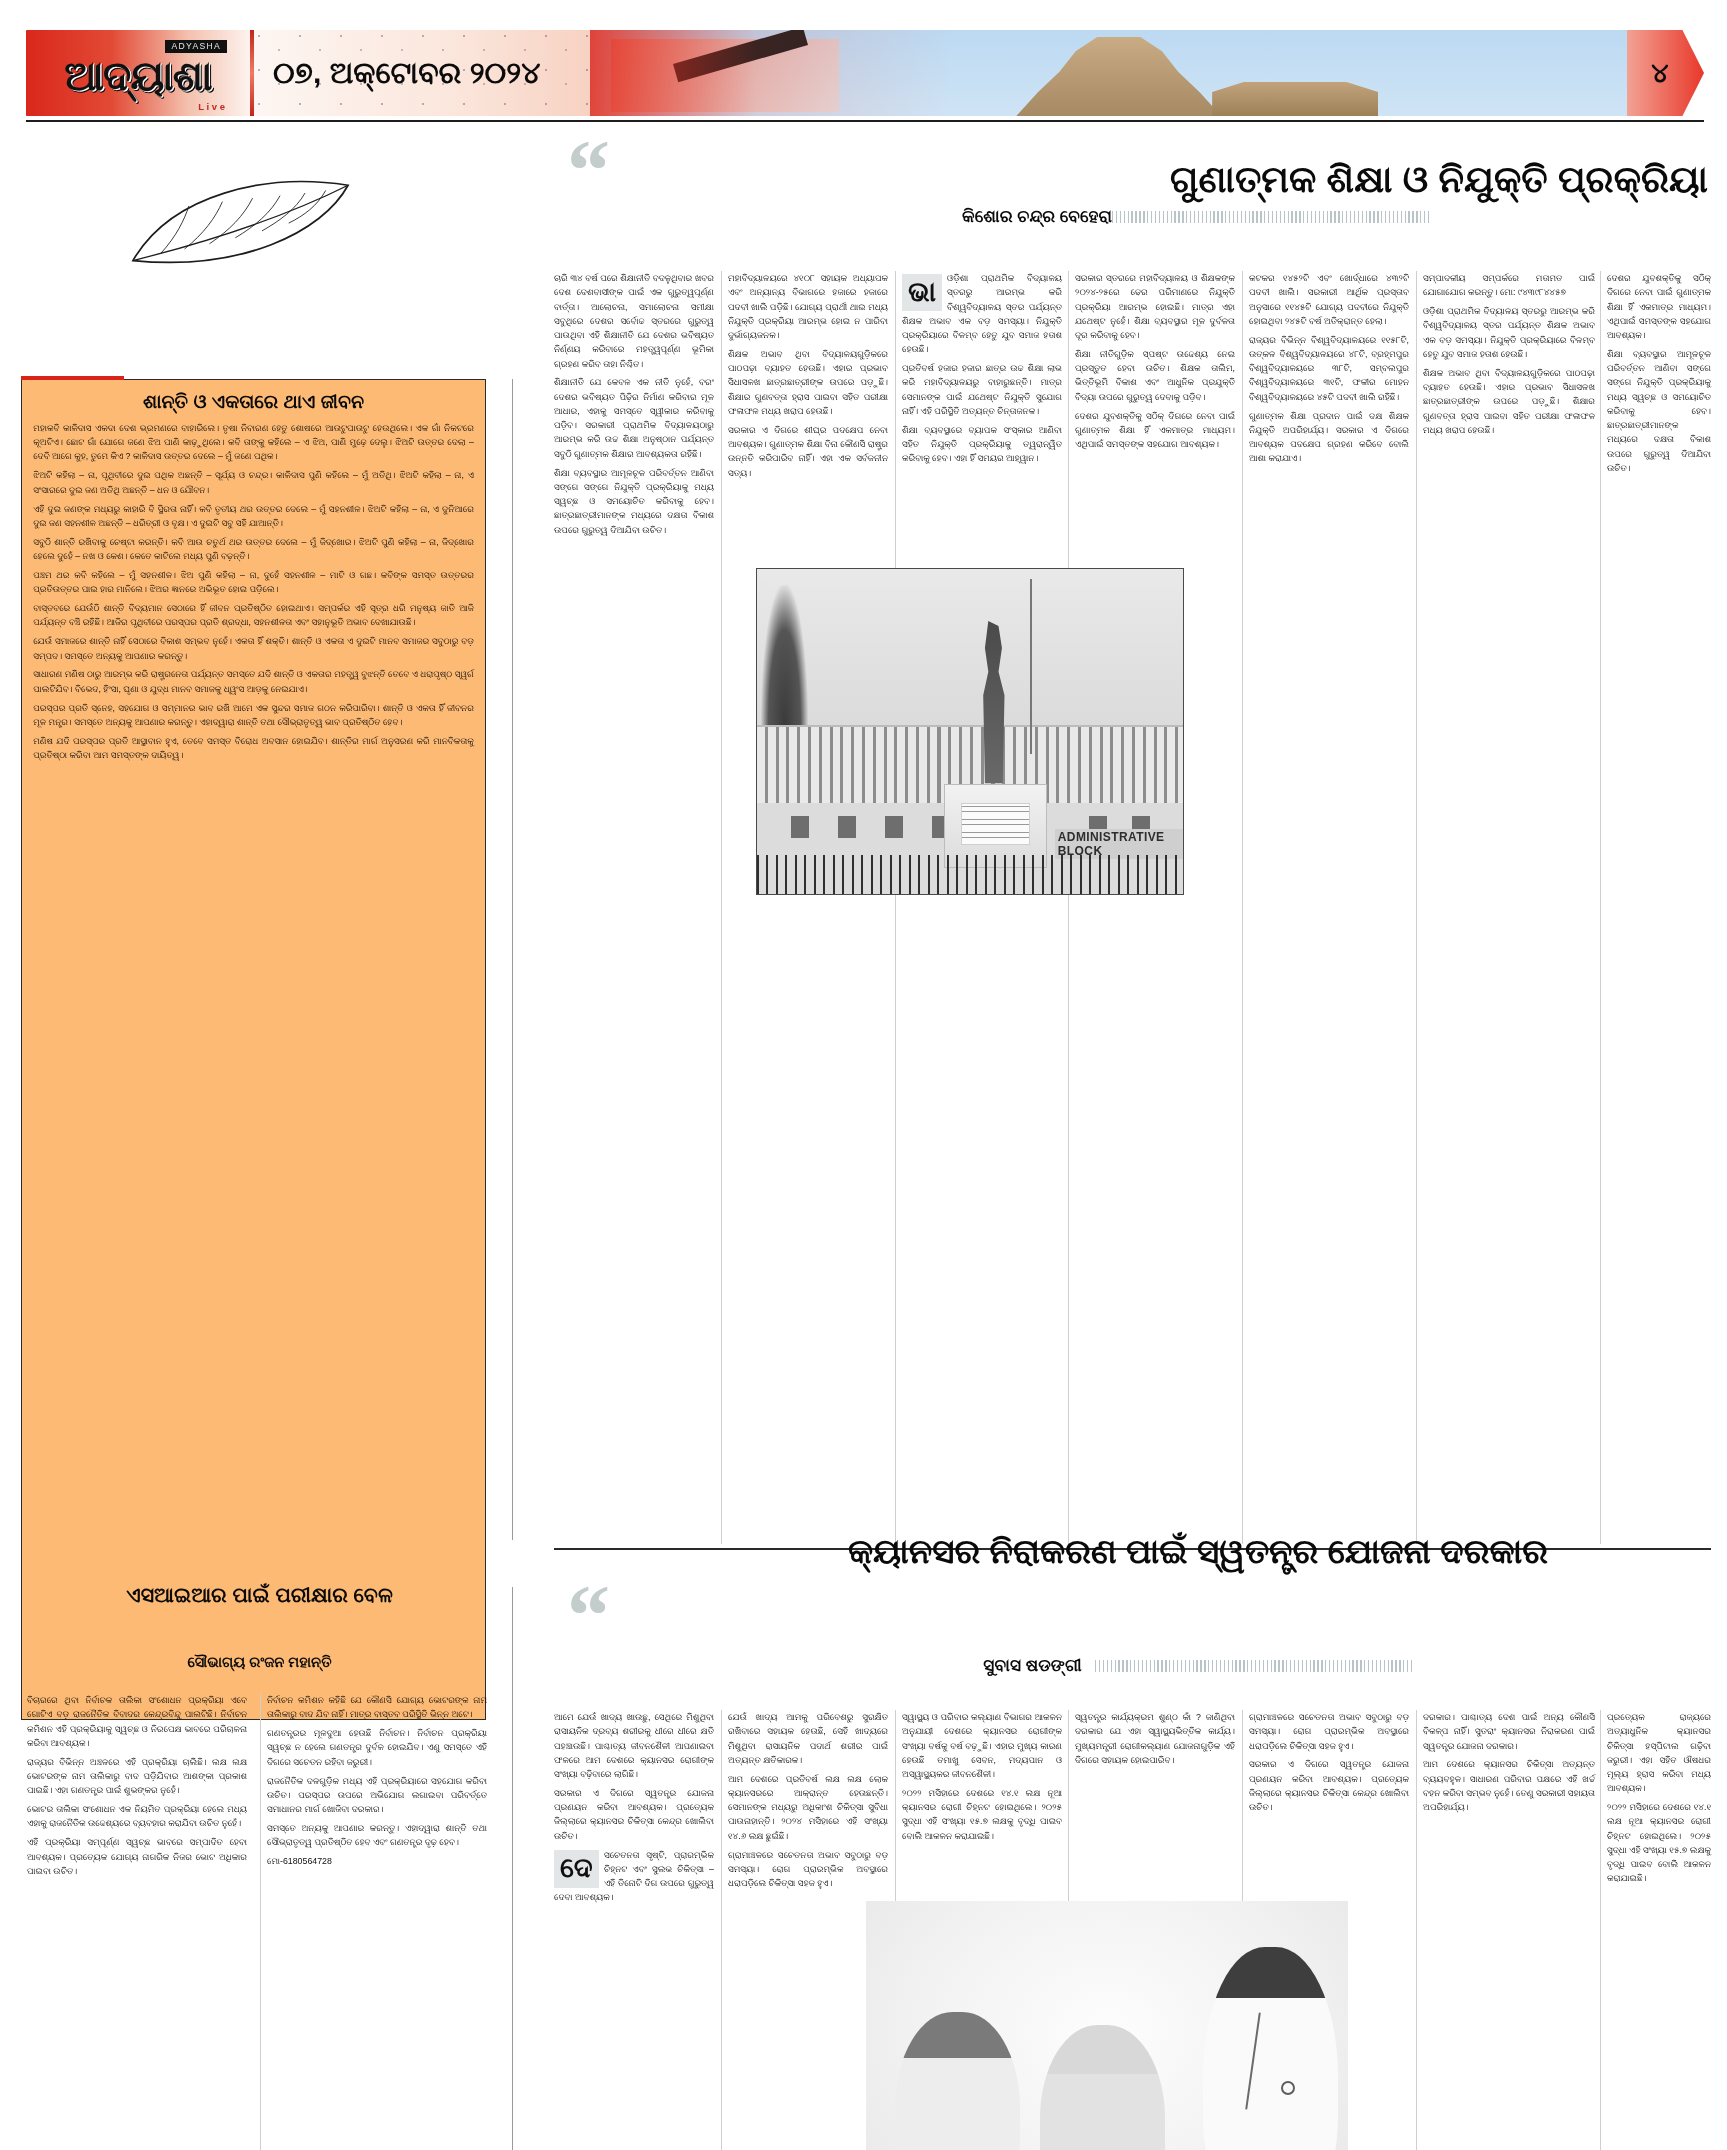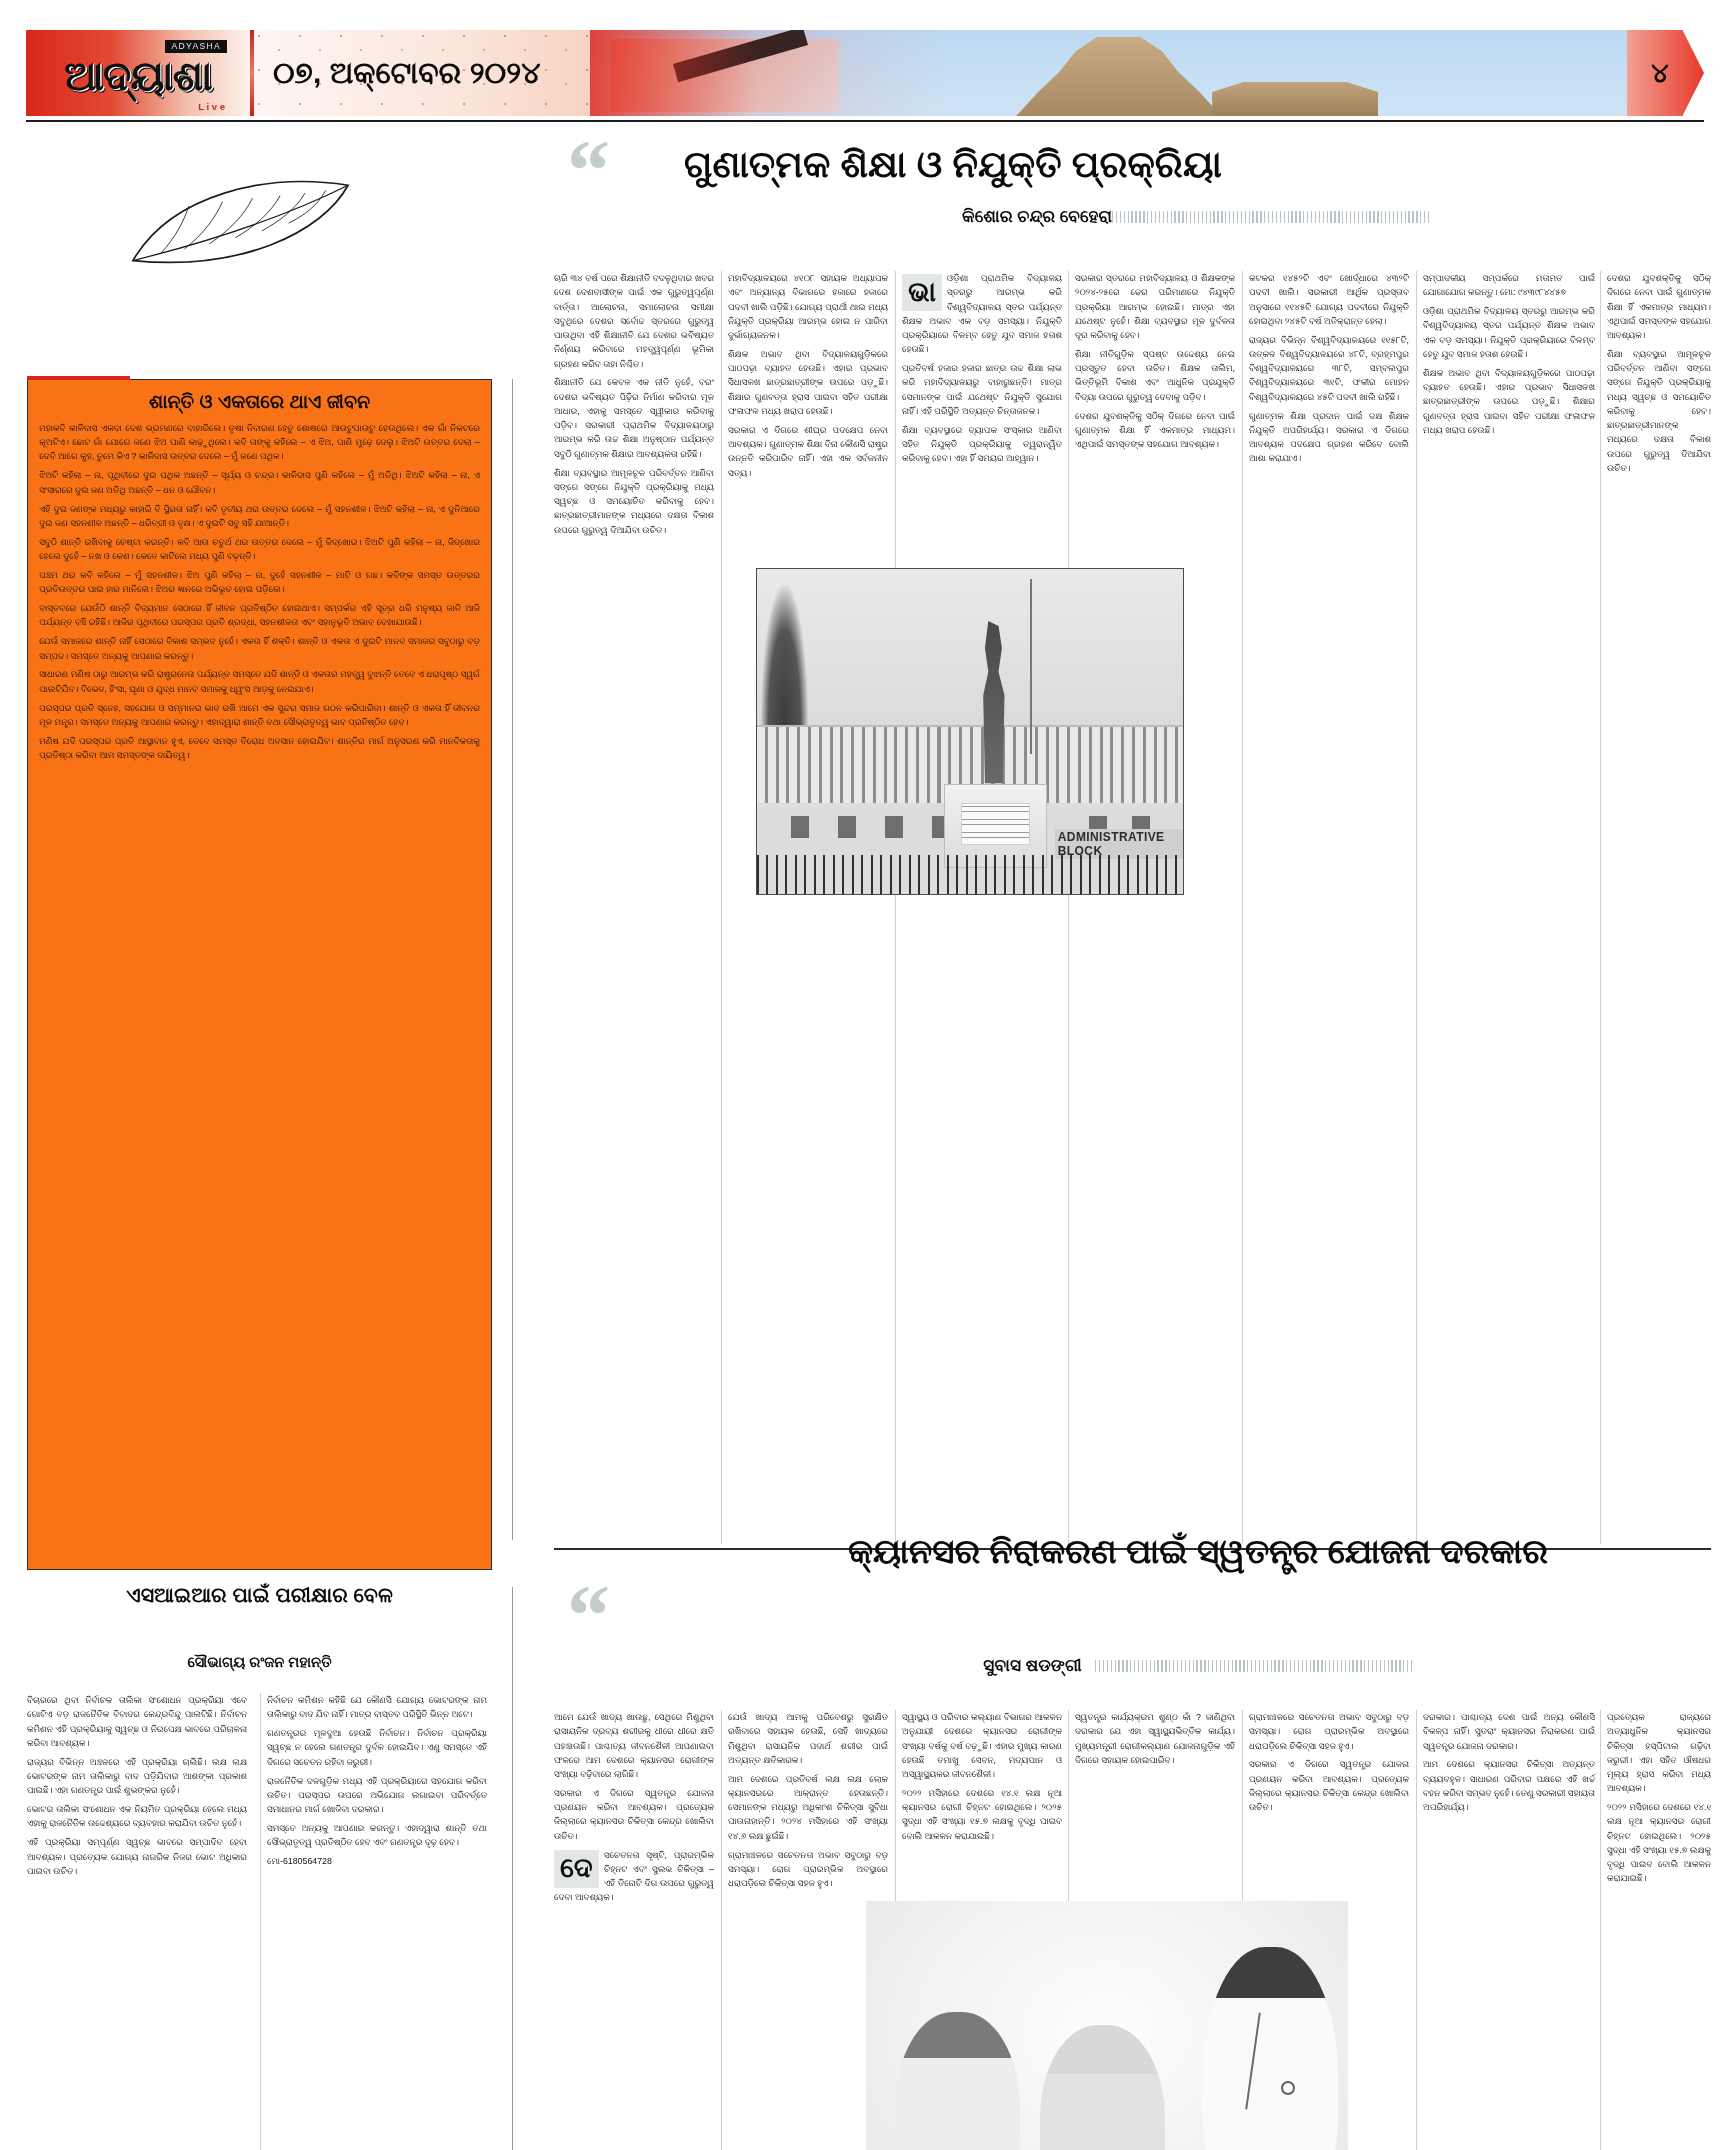--- a/index.html
+++ b/index.html
@@ -94,38 +94,38 @@
 
   
   .col-text {
     font-size:8.8px; line-height:1.62; text-align:justify;
     color:#101010; hyphens:auto; word-break:break-word;
   }
   .col-text p { margin:0 0 4.7px 0; }
 
   
   .left-box {
-    position:absolute; left:27px; top:379px; width:465px; height:1191px;
-    border:1.3px solid #2b2b2b; background:#f97316;
+    position:absolute; left:21px; top:379px; width:465px; height:1341px;
+    border:1.3px solid #2b2b2b; background:#fdba74;
   }
   .left-box::before{
     content:""; position:absolute; left:-1.3px; top:-3.9px; width:103px; height:3.9px; background:#d8241a;
   }
   .left-title {
     text-align:center; font-size:19px; font-weight:bold; padding:11.2px 6.9px 2.6px 6.9px; line-height:1.2;
   }
   .left-body { padding:4.3px 11.2px 8.6px 11.2px; column-count:1; }
 
   
   .quote-mark { color:#c3cdcb; font-size:86px; line-height:.6; font-family:"Liberation Serif", serif; font-weight:bold; }
   .main-head-wrap { position:absolute; left:555px; top:142px; width:1153px; height:138px; }
   .main-quote { position:absolute; left:12px; top:4.3px; }
   .main-headline {
-    position:absolute; left:129px; top:0; width:1024px;
-    font-size:37px; font-weight:bold; text-align:left; line-height:1.22;
+    position:absolute; left:129px; top:15px; width:1024px;
+    font-size:37px; font-weight:bold; text-align:right; line-height:1.22;
   }
   .byline-row { position:absolute; left:129px; top:65px; width:1024px;
     display:flex; align-items:center; justify-content:center; }
   .byline-name { font-size:17px; font-weight:bold; }
   .byline-bars { width:318px; height:11.2px;
     background:repeating-linear-gradient(90deg,#b9c4c9 0 1.3px,#ffffff 1.3px 3.9px); }
 
   
   .leaf { position:absolute; left:120px; top:168px; width:241px; height:112px; }
 

